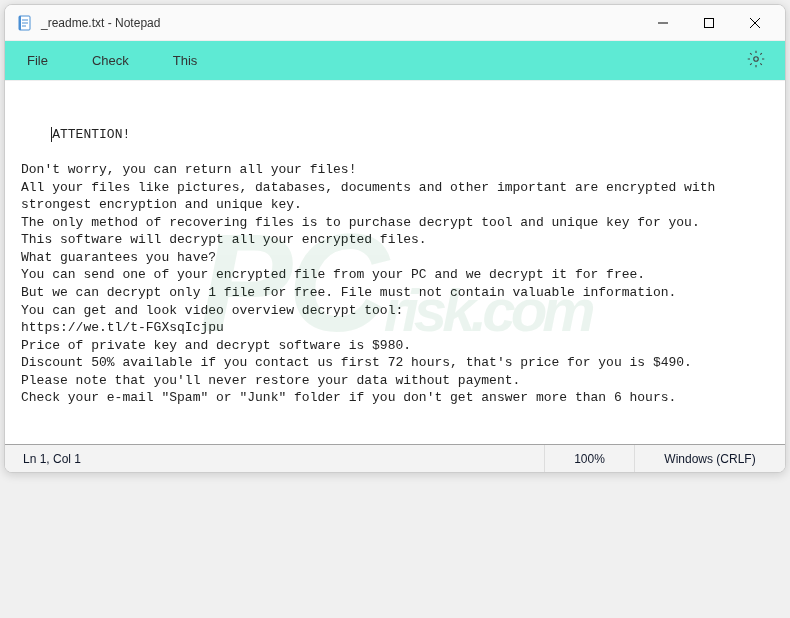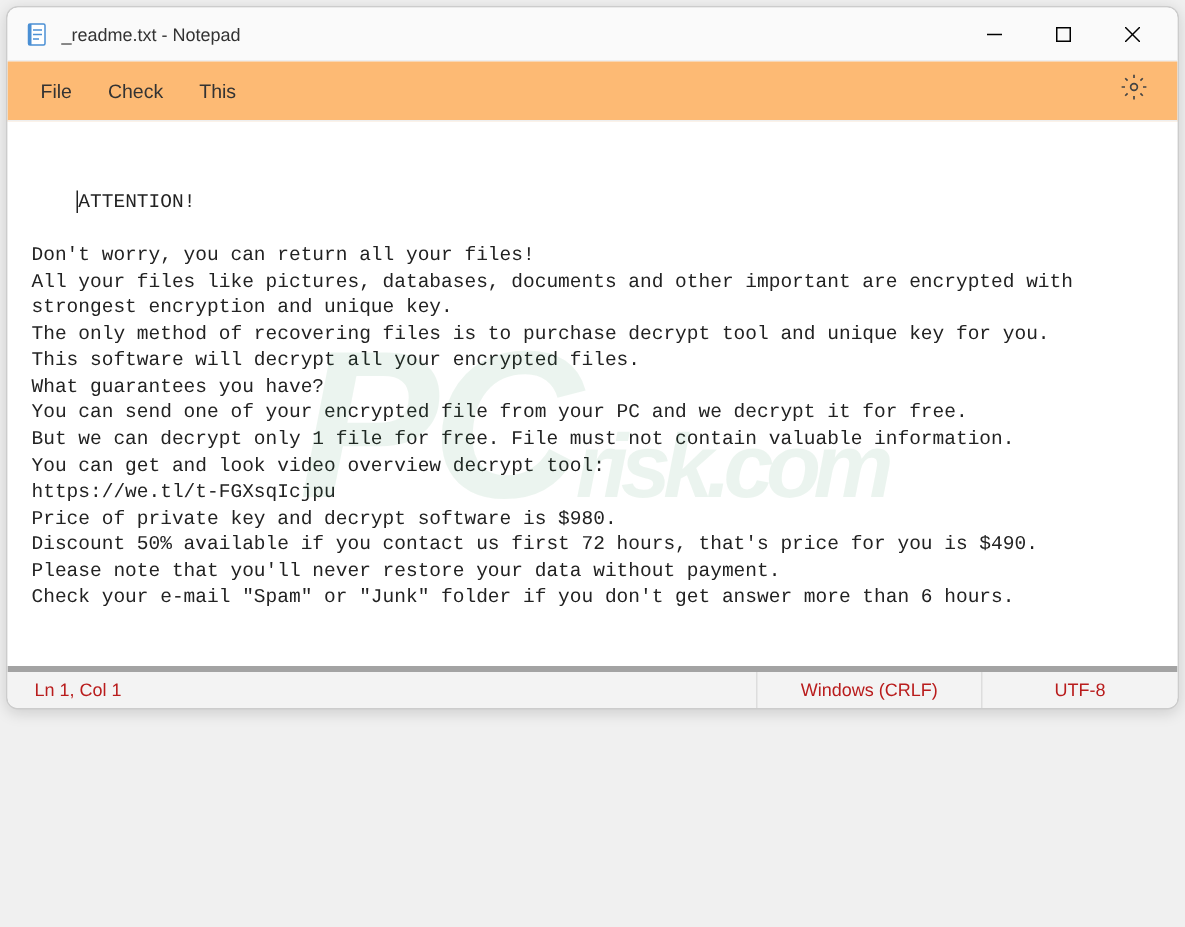--- a/index.html
+++ b/index.html
@@ -58,23 +58,23 @@
       align-items: center;
       justify-content: center;
       cursor: pointer;
       border-radius: 4px;
     }
     .menubar {
       display: flex;
       align-items: center;
       height: 40px;
       padding: 0 16px;
-      background: #fdba74;
+      background: #5eead4;
       border-bottom: 1px solid #eee;
-      gap: 12px;
+      gap: 32px;
     }
     .menu-item {
       font-size: 13px;
       color: #333;
       cursor: pointer;
       padding: 4px 6px;
     }
     .menubar-spacer {
       flex: 1;
     }
@@ -119,23 +119,23 @@
       letter-spacing: -5px;
     }
     .watermark .wm-small {
       font-size: 60px;
     }
     .statusbar {
       display: flex;
       align-items: center;
       height: 28px;
       background: #f3f3f3;
-      border-top: 4px solid #a3a3a3;
+      border-top: 1px solid #a3a3a3;
       font-size: 12px;
-      color: #b91c1c;
+      color: #0f172a;
     }
     .status-cell {
       padding: 0 18px;
       border-right: 1px solid #ddd;
       height: 100%;
       display: flex;
       align-items: center;
     }
     .status-cell:last-child {
       border-right: none;
@@ -223,17 +223,17 @@
 
 Reserve e-mail address to contact us:
 supportsys@airmail.cc
 
 Your personal ID:
 0513Jhyjd8CXdabb8gwL1AlIu0piO7Atgm3v9j15tRxZsl2B7</span>
   </div>
 
   <div class="statusbar">
     <div class="status-cell flex">Ln 1, Col 1</div>
+    <div class="status-cell right" style="min-width:90px">100%</div>
     <div class="status-cell right" style="min-width:150px">Windows (CRLF)</div>
-    <div class="status-cell right" style="min-width:130px">UTF-8</div>
   </div>
 
 </div>
 
 </body></html>

